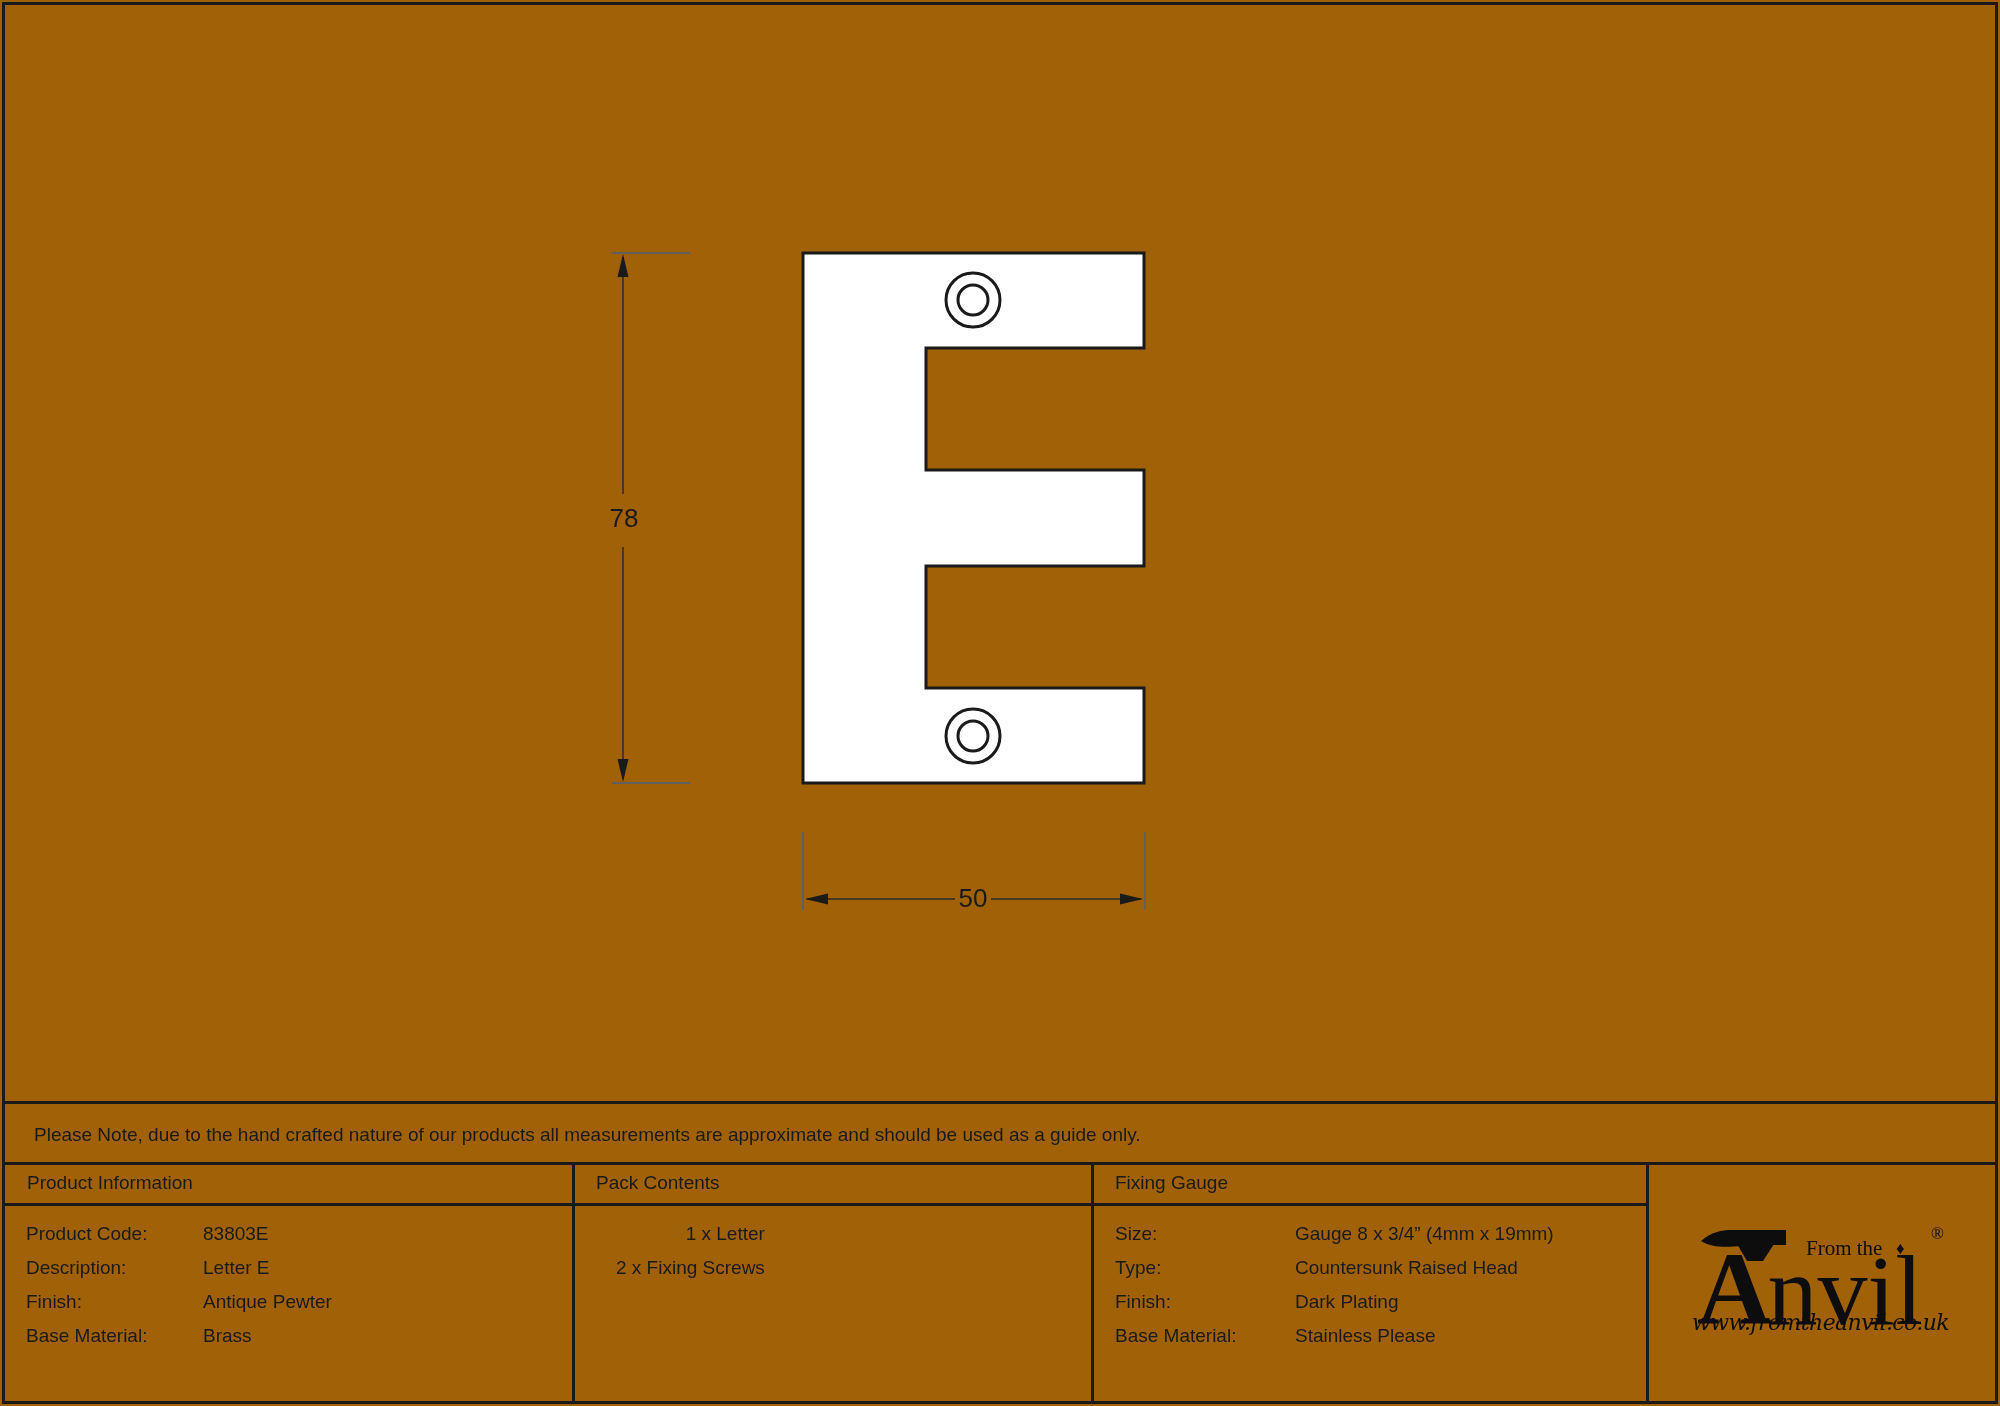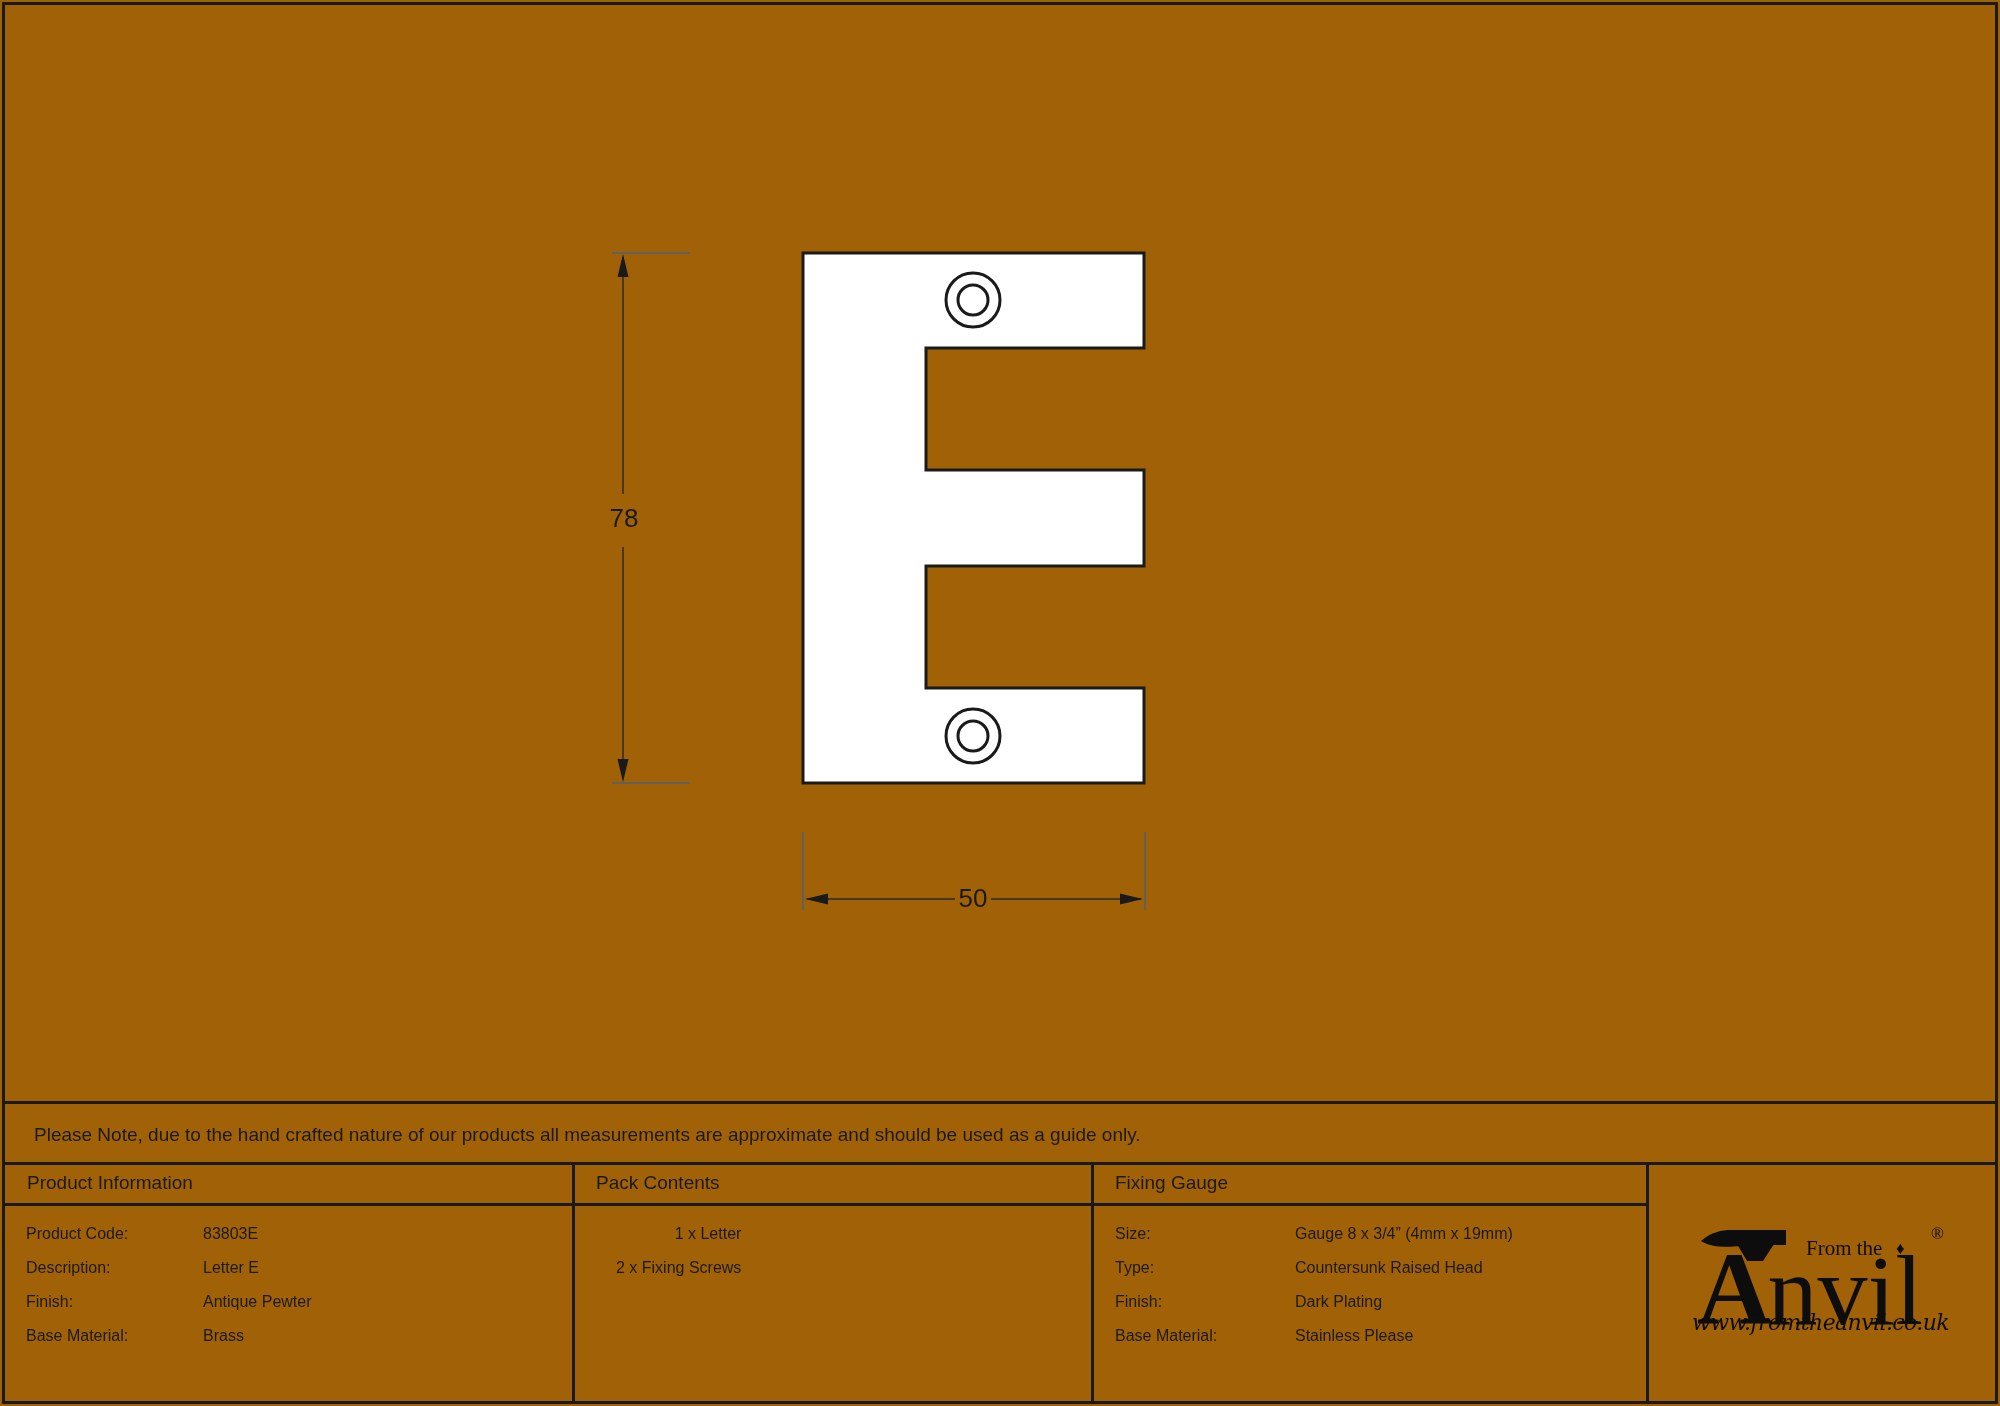--- a/index.html
+++ b/index.html
@@ -4,21 +4,21 @@
 <style>
   html,body{margin:0;padding:0;background:#888;}
   #page{
     position:relative;width:2000px;height:1406px;background:#a16207;
     font-family:"Liberation Sans",sans-serif;color:#1a1a1a;overflow:hidden;
   }
   .abs{position:absolute;}
   #page-frame{position:absolute;left:2px;top:2px;right:2px;bottom:2px;border:3px solid #1a1a1a;}
   .line{position:absolute;background:#1a1a1a;}
   .cell-text{font-size:19px;line-height:22px;white-space:nowrap;}
-  .rows{font-size:16px;line-height:34px;white-space:nowrap;}
+  .rows{font-size:19px;line-height:34px;white-space:nowrap;}
   .rows .lbl{display:inline-block;}
   .pi-lbl{width:177px;}
   .fs-lbl{width:180px;}
   
   .logo-brand{font-family:"Liberation Serif",serif;color:#0d0d0d;}
   #logo-anvil-text{left:1697px;top:1219px;font-size:100px;line-height:100px;letter-spacing:0px;white-space:nowrap;margin-top:20px;}
   #logo-anvil-text .cap-a{font-weight:bold;font-size:103px;}
   #logo-anvil-text .rest{margin-left:-4px;}
   #logo-from-the{left:1806px;top:1236px;font-size:21px;}
   #logo-diamond{left:1896px;top:1239px;font-size:17px;}

